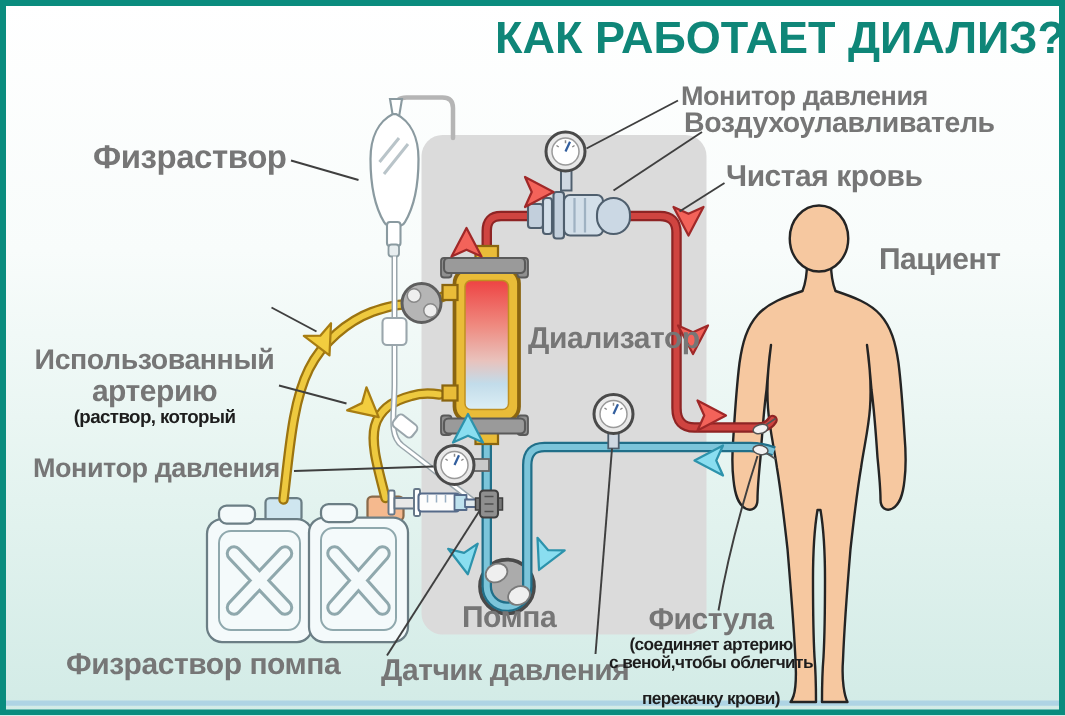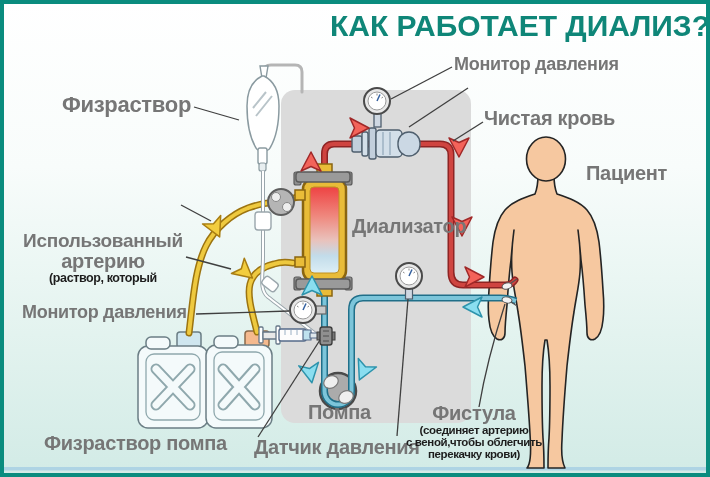--- a/index.html
+++ b/index.html
@@ -226,36 +226,37 @@
       <line x1="196" y1="314" x2="289" y2="311"></line>
       <line x1="258" y1="437" x2="320" y2="340"></line>
       <line x1="397" y1="436" x2="408" y2="299"></line>
       <path d="M479,407 Q487,360 505,304"></path>
     </g>
   </svg>
 
   <div class="lbl title">КАК РАБОТАЕТ ДИАЛИЗ?</div>
   <div class="lbl" style="left:62px; top:93px; font-size:22px;">Физраствор</div>
   <div class="lbl" style="left:454px; top:55px; font-size:18px;">Монитор давления</div>
+  <div class="lbl" style="left:456px; top:73px; font-size:19px;">Воздухоулавливатель</div>
   <div class="lbl" style="left:484px; top:108px; font-size:20px;">Чистая кровь</div>
   <div class="lbl" style="left:586px; top:163px; font-size:20px;">Пациент</div>
 
   <div class="lbl center-block" style="left:15px; top:231px; width:176px;">
     <div style="font-size:19px;">Использованный</div>
     <div style="font-size:20px;">артерию</div>
     <div class="note">(раствор, который</div>
   </div>
 
   <div class="lbl" style="left:22px; top:303px; font-size:18px;">Монитор давления</div>
   <div class="lbl" style="left:352px; top:216px; font-size:20px;">Диализатор</div>
   <div class="lbl" style="left:44px; top:433px; font-size:20px;">Физраствор помпа</div>
   <div class="lbl" style="left:308px; top:402px; font-size:20px;">Помпа</div>
   <div class="lbl" style="left:254px; top:437px; font-size:20px;">Датчик давления</div>
 
   <div class="lbl center-block" style="left:398px; top:403px; width:152px;text-align:center;">
     <div style="font-size:20px;">Фистула</div>
     <div class="note" style="font-size:11.5px;">(соединяет артерию</div>
     <div class="note" style="font-size:11.5px;">с веной,чтобы облегчить</div>
-    <div class="note" style="font-size:11.5px;">перекачку крови)</div>
+    <div class="note" style="font-size:11.5px;margin-top:12px;">перекачку крови)</div>
   </div>
 
   <div id="frame"></div>
 </div>
 
 </body></html>

